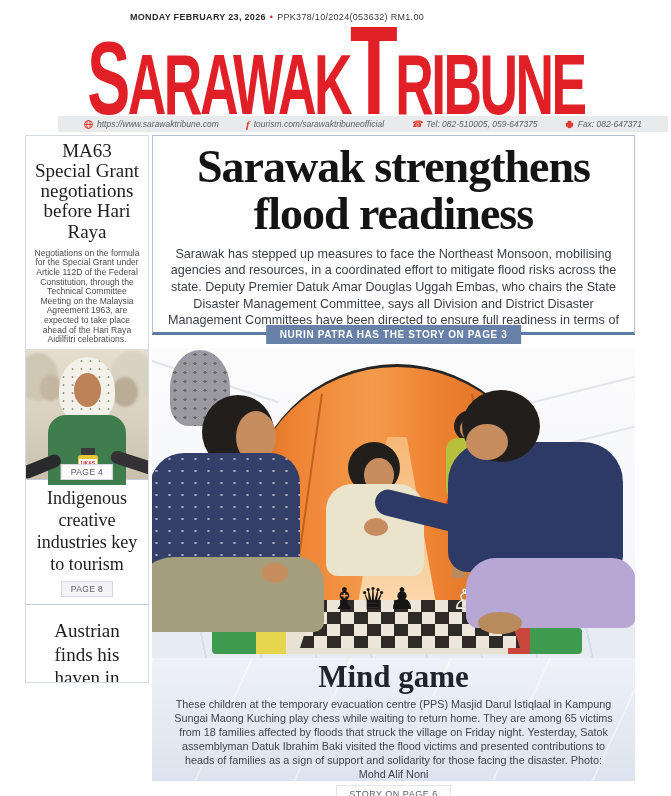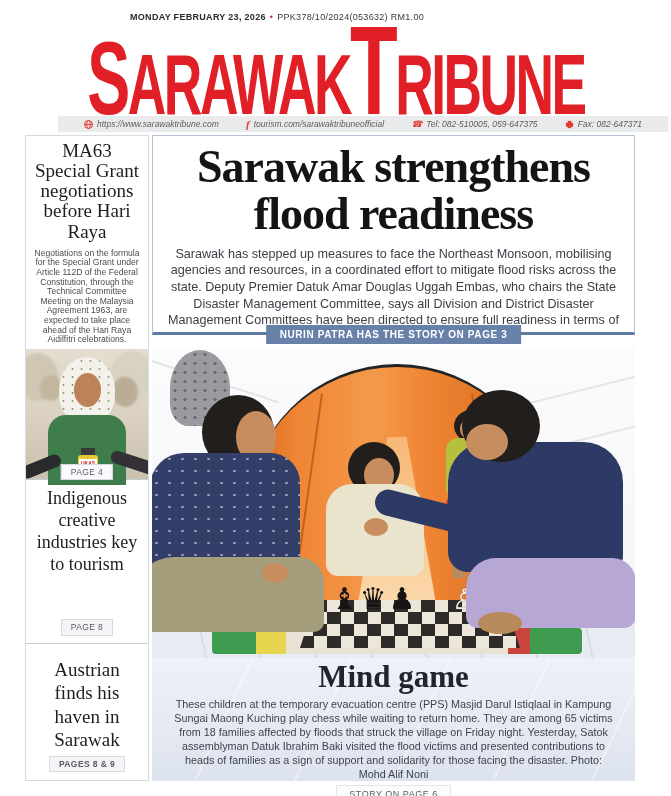--- a/index.html
+++ b/index.html
@@ -21,21 +21,21 @@
   .m-r  { font-size:86px; }
 
   .contactbar { position:absolute; left:58px; right:3px; top:116px; height:16px; background:#e9eaec;
                 display:flex; align-items:center; justify-content:space-between; padding:0 26px;
                 font-size:8.5px; color:#5d5d5d;font-style:italic; }
   .contact-item { display:flex; align-items:center; gap:4px; }
   .ci-icon { color:#e0392f; font-size:9px; line-height:1; display:inline-flex; }
   .fb-f { color:#e0392f; font-family:"Liberation Serif", serif; font-weight:bold; font-size:11px; }
 
   
-  .sidebar { position:absolute; left:25px; top:135px; width:124px; height:646px;
+  .sidebar { position:absolute; left:25px; top:135px; width:124px; height:548px;
              border:1px solid #d6dae3; display:flex; flex-direction:column; overflow:hidden; }
   .sb-article { text-align:center; display:flex; flex-direction:column; }
   .sb-a1 { height:343px; }
   .sb-a2 { height:182px; border-top:1px solid #c6cbda; }
   .sb-a3 { flex:1; border-top:1px solid #c6cbda; }
   .sb-title { font-family:"Liberation Serif", serif; color:#1e1e1e; white-space:pre-line; }
   .sb-a1 .sb-title { font-size:19px; line-height:1.06; padding:5px 2px 5px; }
   .sb-a2 .sb-title { font-size:18px; line-height:1.22; padding:8px 2px 5px; }
   .sb-a3 .sb-title { font-size:19px; line-height:1.24; padding:14px 2px 4px;text-align:center; }
   .sb-body { font-size:8.6px; line-height:1.12; color:#4c4c4c; padding:2px 5px 4px; }

